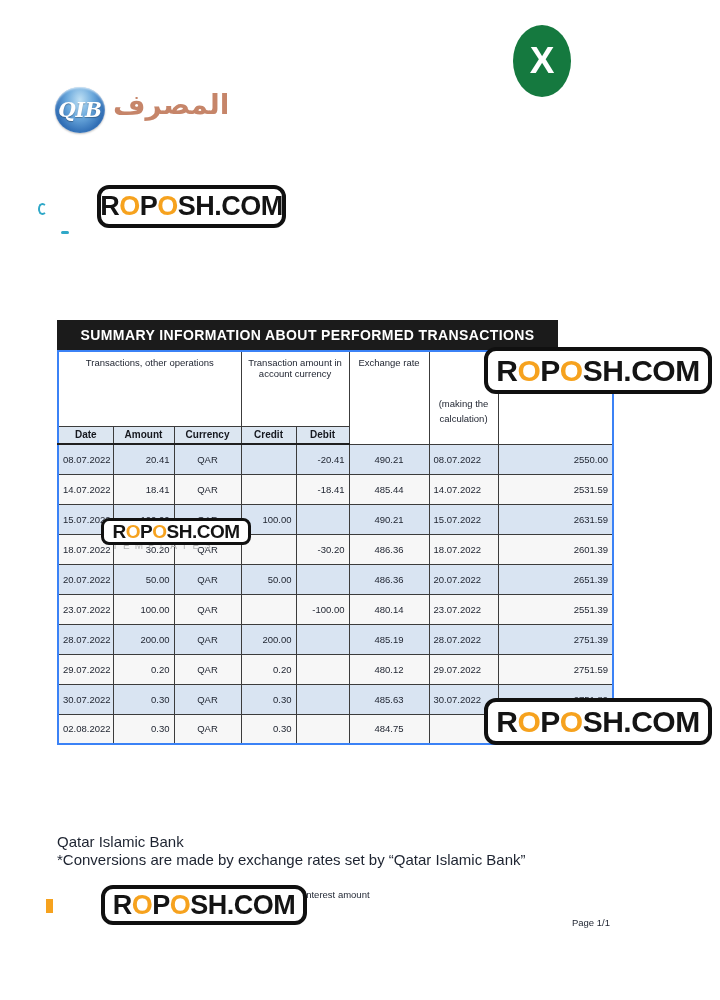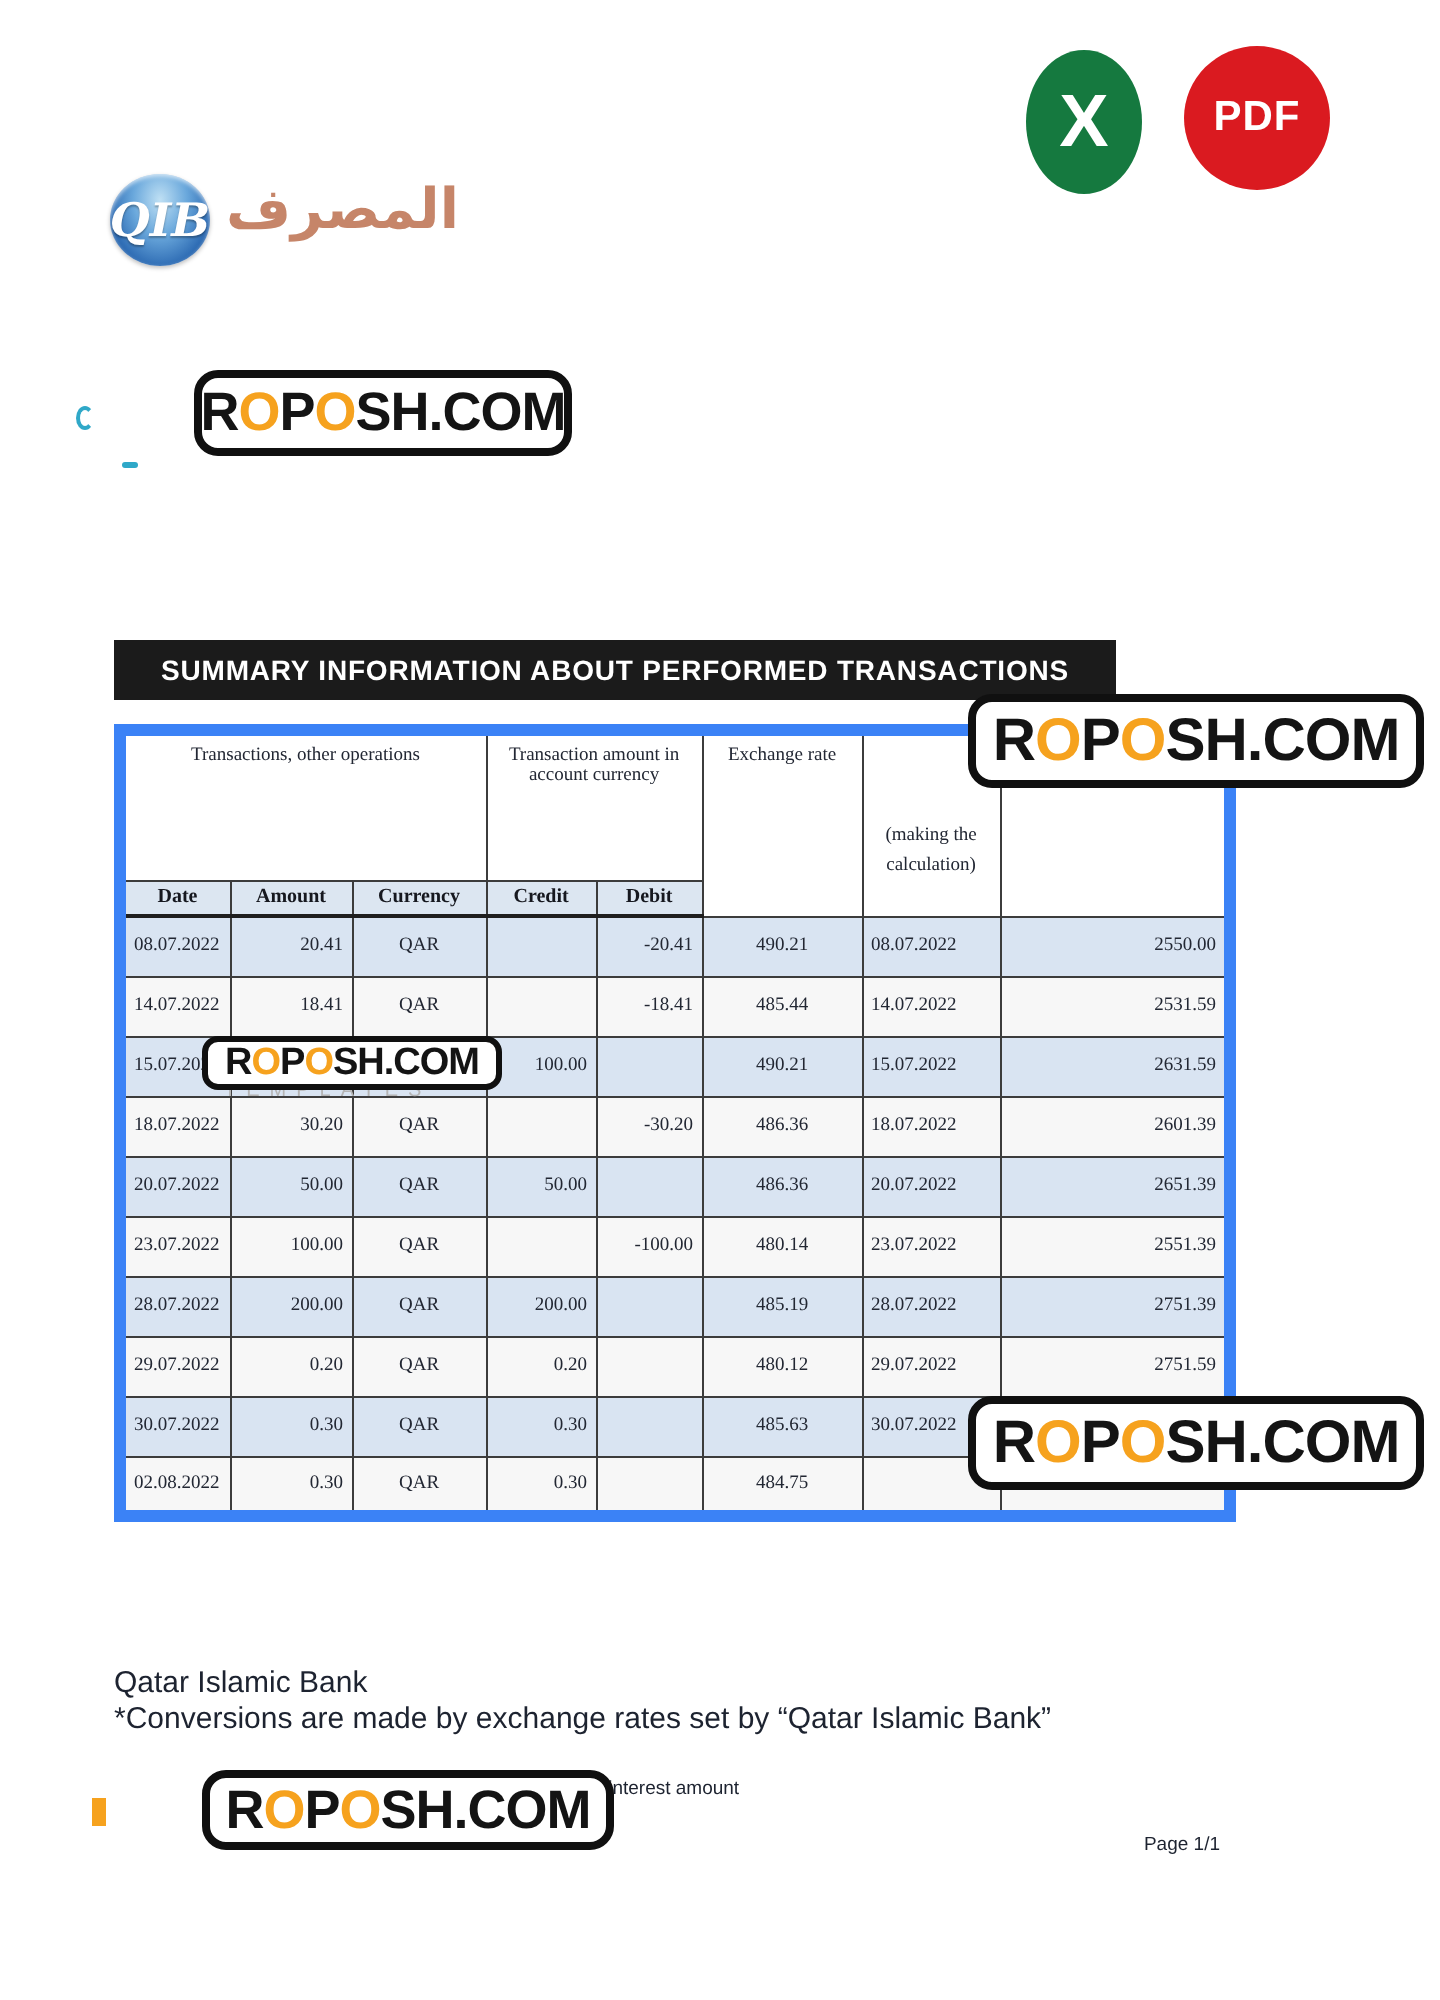--- a/index.html
+++ b/index.html
@@ -13,21 +13,21 @@
   
   .qib-logo {
     position:absolute; left:55px; top:87px; width:50px; height:46px;
     border-radius:50%;
     background:radial-gradient(ellipse at 50% 28%, #bfe0f4 0%, #6aa8dc 38%, #2e6cb4 72%, #1c4f92 100%);
     box-shadow:inset 0 1px 2px rgba(255,255,255,.7), 0 1px 2px rgba(0,0,0,.25);
     display:flex; align-items:center; justify-content:center;
   }
   .qib-logo span {
     color:#ffffff; font-family:"DejaVu Serif", serif; font-style:italic;
-    font-size:23px; font-weight:700; letter-spacing:0px; text-shadow:0 1px 1px rgba(0,0,0,.3);
+    font-size:20px; font-weight:700; letter-spacing:0px; text-shadow:0 1px 1px rgba(0,0,0,.3);
   }
   .qib-arabic {
     position:absolute; left:113px; top:88px; font-family:"DejaVu Sans", sans-serif;
     font-size:28px; color:#c68569; font-weight:700;
   }
 
   
   .badge { position:absolute; display:flex; align-items:center; justify-content:center; border-radius:50%; }
   .badge-excel { left:513px; top:25px; width:58px; height:72px; background:#15793f; }
   .badge-excel span { color:#fff; font-weight:800; font-size:37px; }
@@ -65,25 +65,24 @@
   .frag-navy-dash { left:573px; top:389px; width:13px; height:3px; background:#3f5ea8; }
   .frag-orange-bar { left:46px; top:899px; width:7px; height:14px; background:#f6a21e; }
 
   
   .tbl-title {
     position:absolute; left:57px; top:320px; width:501px; height:30px; z-index:2;
     background:#1b1b1b; color:#ffffff; font-size:14px; font-weight:700; letter-spacing:.4px;
     display:flex; align-items:center; justify-content:center;
   }
   table.stmt {
-    position:absolute; left:57px; top:362px; width:555px; z-index:1;
+    position:absolute; left:57px; top:350px; width:555px; z-index:1;
     border-collapse:collapse; table-layout:fixed;
     font-size:9.5px; color:#222733;
-    border:6px solid #3b82f6;
-    font-family:Liberation Serif, serif;
+    border:2px solid #3b82f6;
   }
   table.stmt td { border:1px solid #3c3c3c; padding:2px 4px; overflow:hidden; }
   tr.group td { background:#ffffff; vertical-align:top; text-align:center; height:75px; padding-top:5px; font-size:9.5px; }
   tr.group td.calc { vertical-align:bottom; padding-bottom:1px; }
   tr.group td.calc .calc-inner { width:54px; margin:16px auto; line-height:1.55; }
   tr.group td.hidden-h { background:#ffffff; }
   tr.sub td {
     background:#dce6f1; font-weight:700; text-align:center; height:18px;
     border-bottom:2px solid #1f1f1f; font-size:10px; color:#16181f;
   }
@@ -105,23 +104,20 @@
 
 <div class="page">
 
   <div class="qib-logo">
     <span>QIB</span>
   </div>
   <div class="qib-arabic">المصرف</div>
 
   <div class="badge badge-excel">
     <span>X</span>
-  </div>
-  <div class="badge badge-pdf">
-    <span>PDF</span>
   </div>
 
 
   <div class="frag frag-teal-arc"></div>
   <div class="frag frag-teal-dot"></div>
   <div class="frag frag-navy-dash"></div>
   <div class="frag frag-orange-bar"></div>
 
   <div class="tbl-title">SUMMARY INFORMATION ABOUT PERFORMED TRANSACTIONS</div>
 

